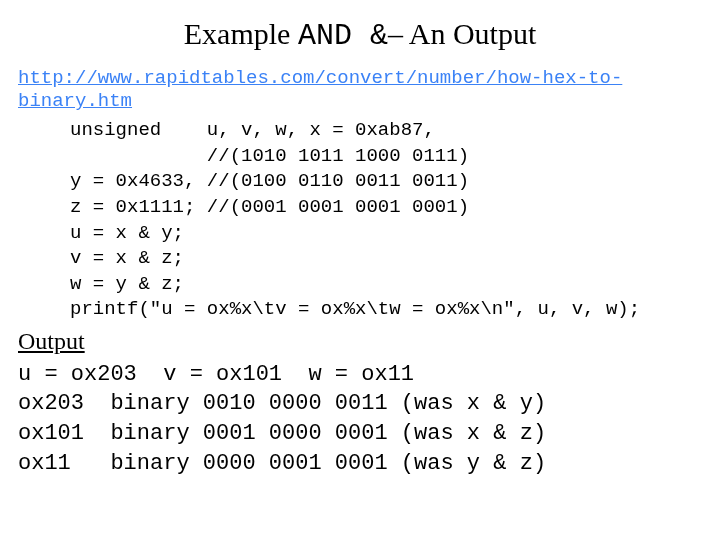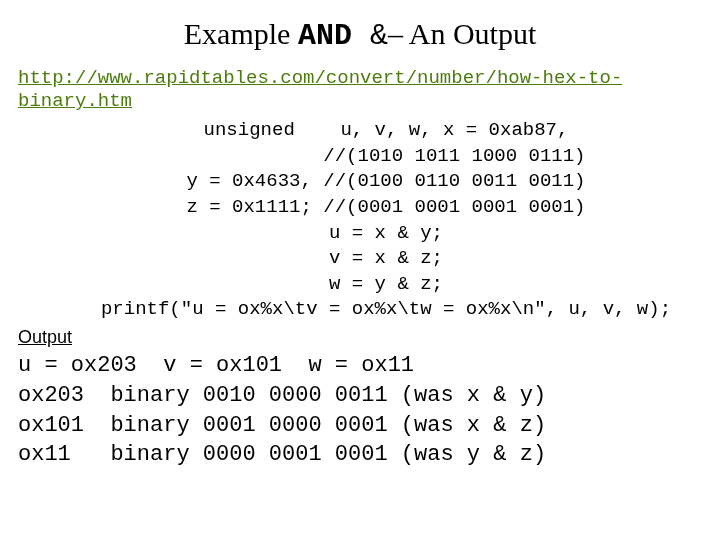--- a/index.html
+++ b/index.html
@@ -13,42 +13,41 @@
     color: #000;
     background: #fff;
     line-height: 1.35;
   }
   .title {
     text-align: center;
     font-size: 30px;
     margin: 0 0 10px 0;
     font-weight: normal;
   }
-  .title .mono { font-family: "Courier New", monospace; font-weight: bold; text-align: center; }
+  .title .mono { font-family: "Courier New", monospace; font-weight: normal; text-align: center; }
   .title .amp  { font-family: "Courier New", monospace; }
   .link {
     font-family: "Courier New", monospace;
-    color: #4d7c0f;
+    color: #3b82f6;
     text-decoration: underline;
     font-size: 19px;
     display: block;
     margin-bottom: 4px;
     line-height: 1.25;
   }
   .code {
     font-family: "Courier New", monospace;
     white-space: pre;
     font-size: 19px;
     margin-left: 52px;
     line-height: 1.35;
-    text-align: center;
   }
   .subhead {
-    font-family: Liberation Sans, sans-serif;
-    font-size: 18px;
+    font-family: Liberation Serif, serif;
+    font-size: 24px;
     margin-top: 2px;
     margin-bottom: 2px;
     text-decoration: underline;
   }
   .out {
     font-family: "Courier New", monospace;
     white-space: pre;
     font-size: 22px;
     line-height: 1.35;
   }

